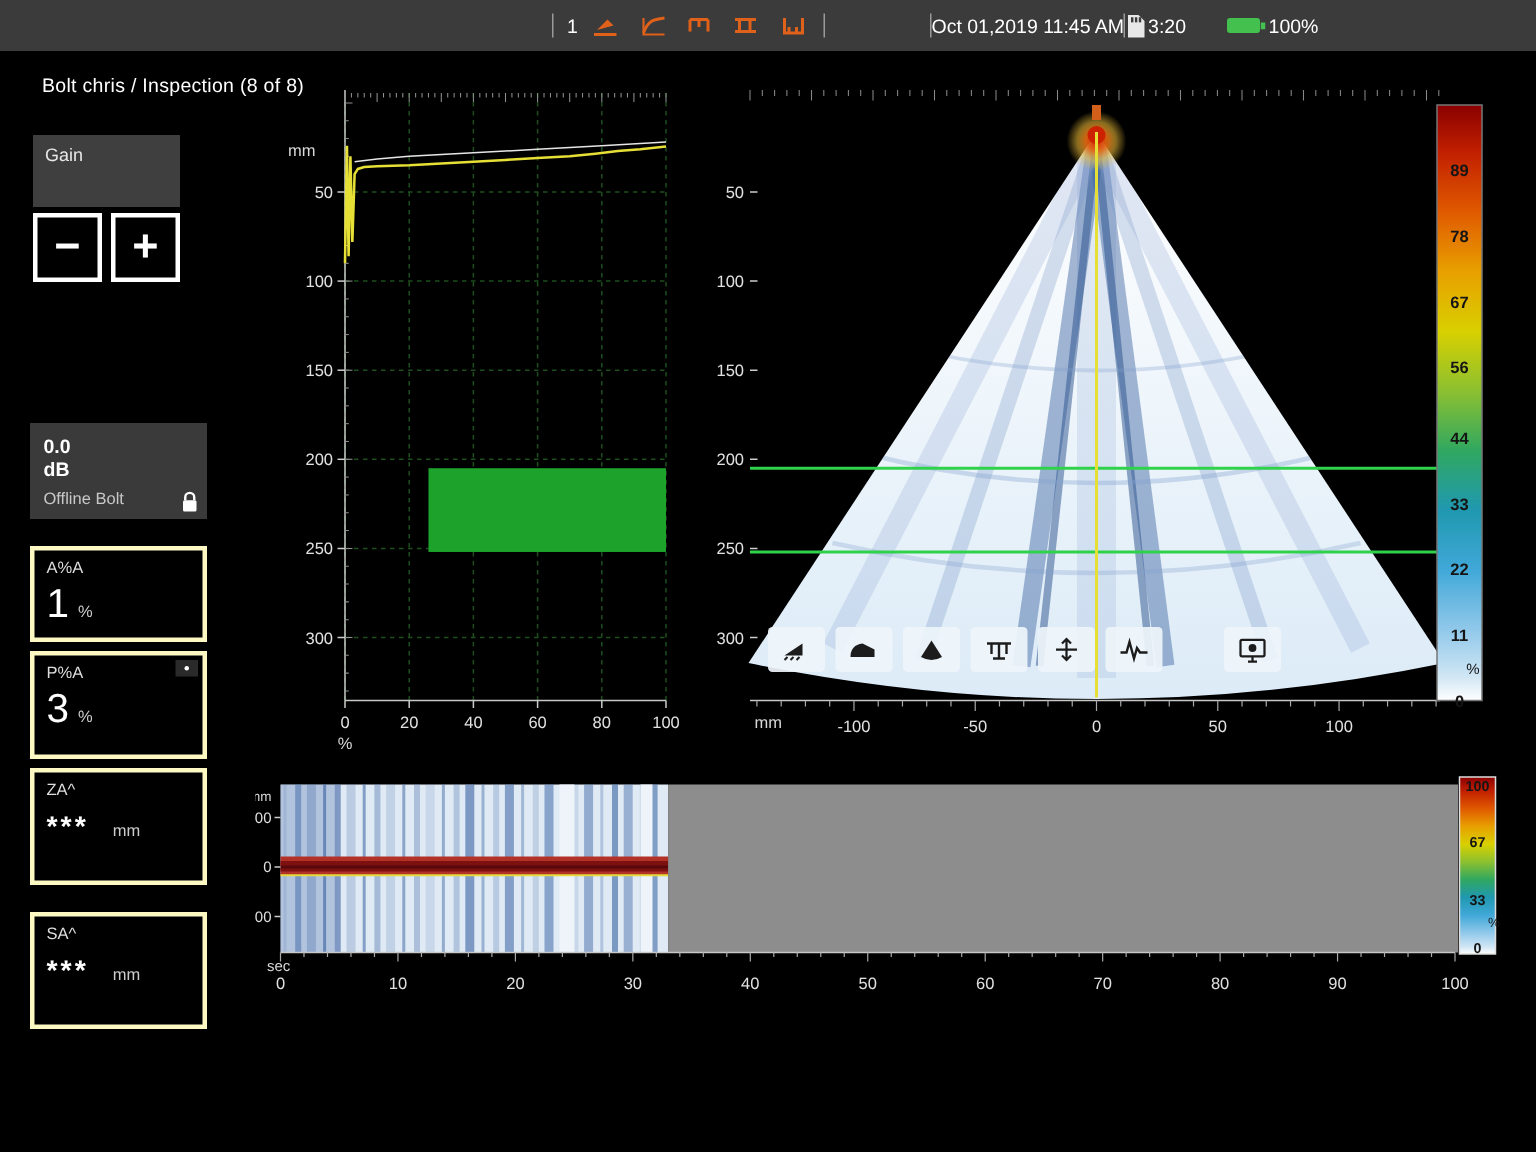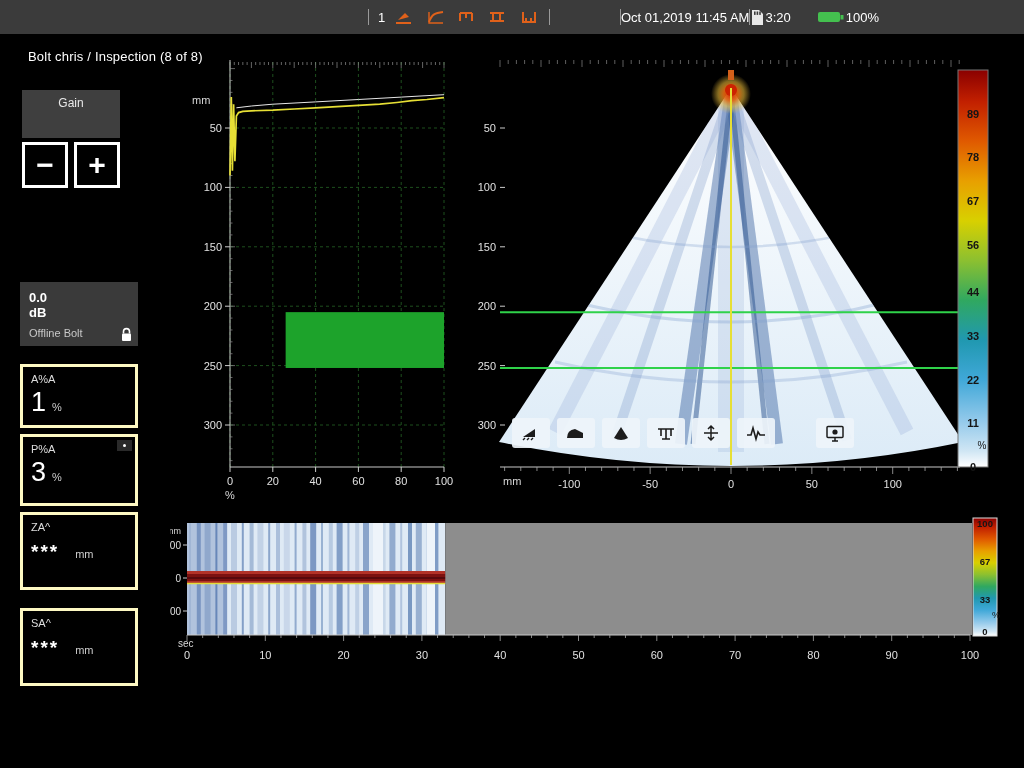--- a/index.html
+++ b/index.html
@@ -11,21 +11,21 @@
   
   .topbar{position:absolute;top:0;left:0;right:0;height:34px;background:#3b3b3b;font-size:13px;}
   .tb-title{position:absolute;left:28px;top:9px;letter-spacing:.2px;margin-top:40px;}
   .tb-center{position:absolute;left:368px;top:0;height:34px;display:flex;align-items:center;gap:9px;}
   .tb-right{position:absolute;left:620px;top:0;height:34px;display:flex;align-items:center;gap:0;}
   .sep{width:1px;height:16px;background:#9a9a9a;}
   .tb-ico{display:flex;align-items:center;}
 
   
   .gain-box{position:absolute;left:22px;top:90px;width:98px;height:48px;background:#3f3f3f;
-            color:#e8e8e8;font-size:12px;padding:6px 8px;box-sizing:border-box;text-align:center;}
+            color:#e8e8e8;font-size:12px;padding:6px 8px;box-sizing:border-box;}
   .step-btn{position:absolute;top:142px;width:46px;height:46px;background:#000;border:3px solid #fff;
             color:#fff;font-size:30px;font-weight:bold;display:flex;align-items:center;justify-content:center;
             box-sizing:border-box;padding:0;cursor:pointer;}
   .og-box{position:absolute;left:20px;top:282px;width:118px;height:64px;background:#3a3a3a;
           padding:8px 9px;box-sizing:border-box;}
   .og-row{display:flex;justify-content:space-between;font-weight:bold;font-size:13px;color:#fff;flex-direction:column;}
   .og-label{color:#c8c8c8;font-size:11px;margin-top:7px;}
   .lock{position:absolute;right:5px;bottom:4px;}
   .meas{position:absolute;left:20px;width:118px;background:#000;border:3px solid #fef9c3;
         box-sizing:border-box;padding:6px 8px;}

